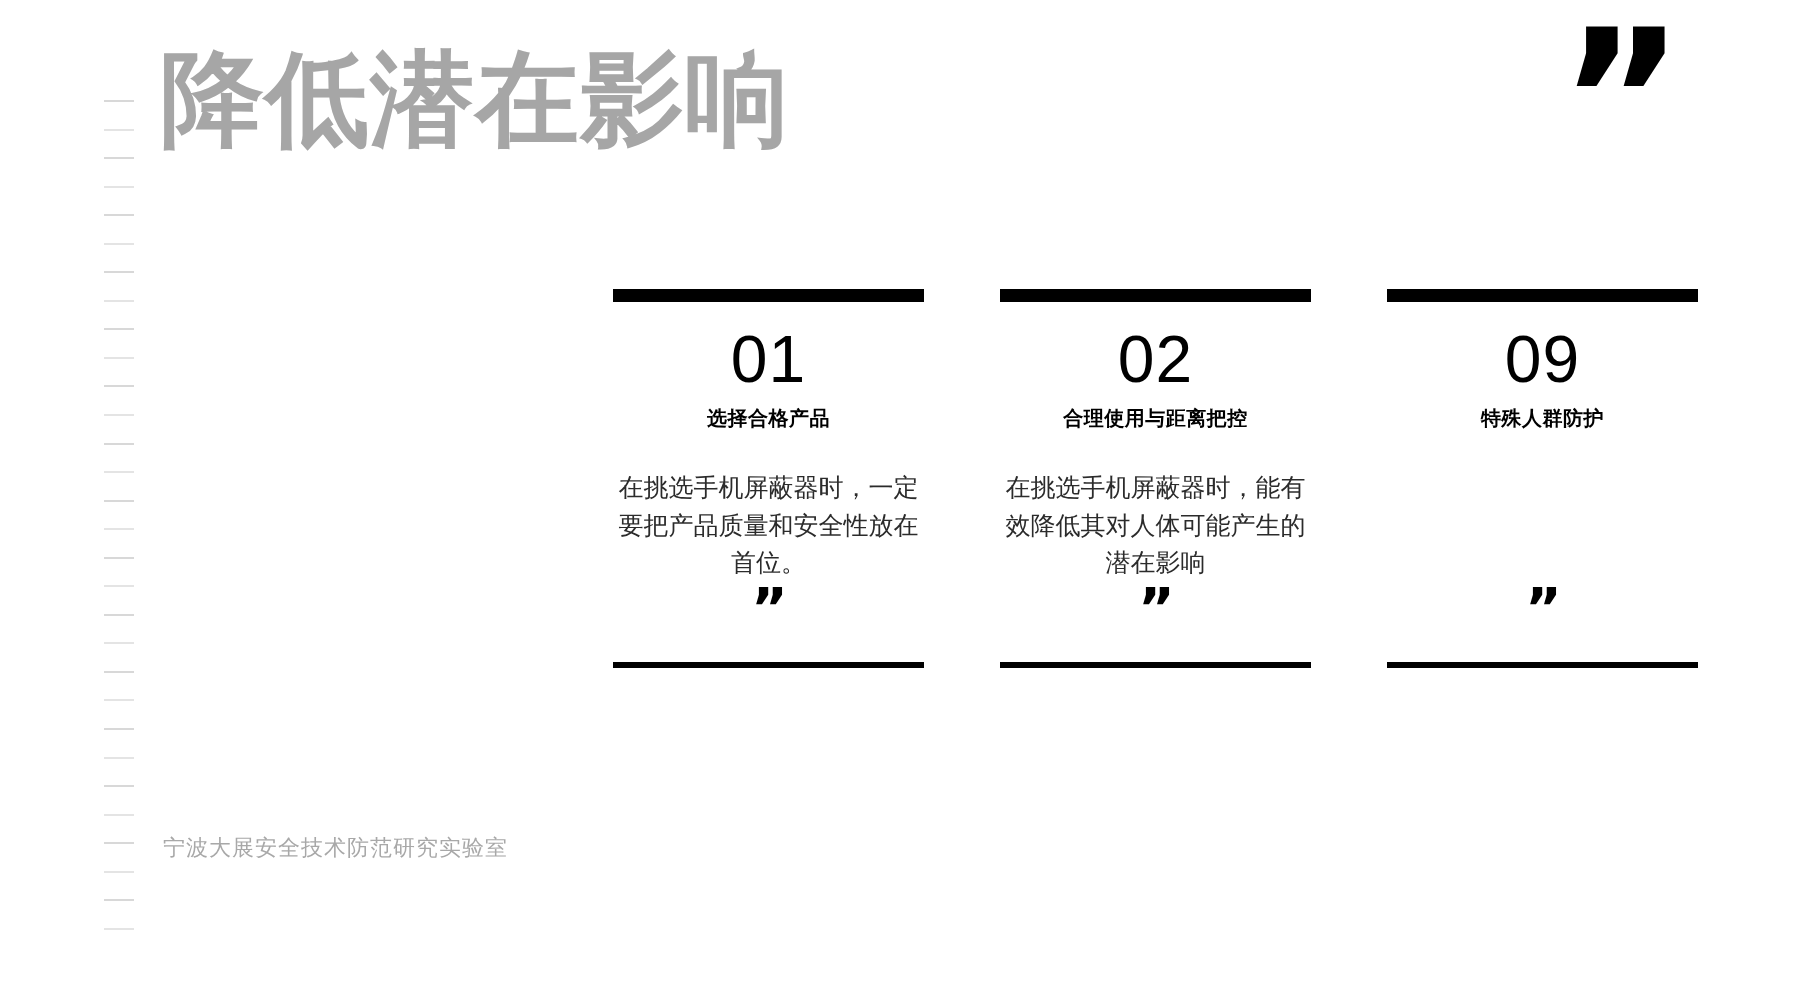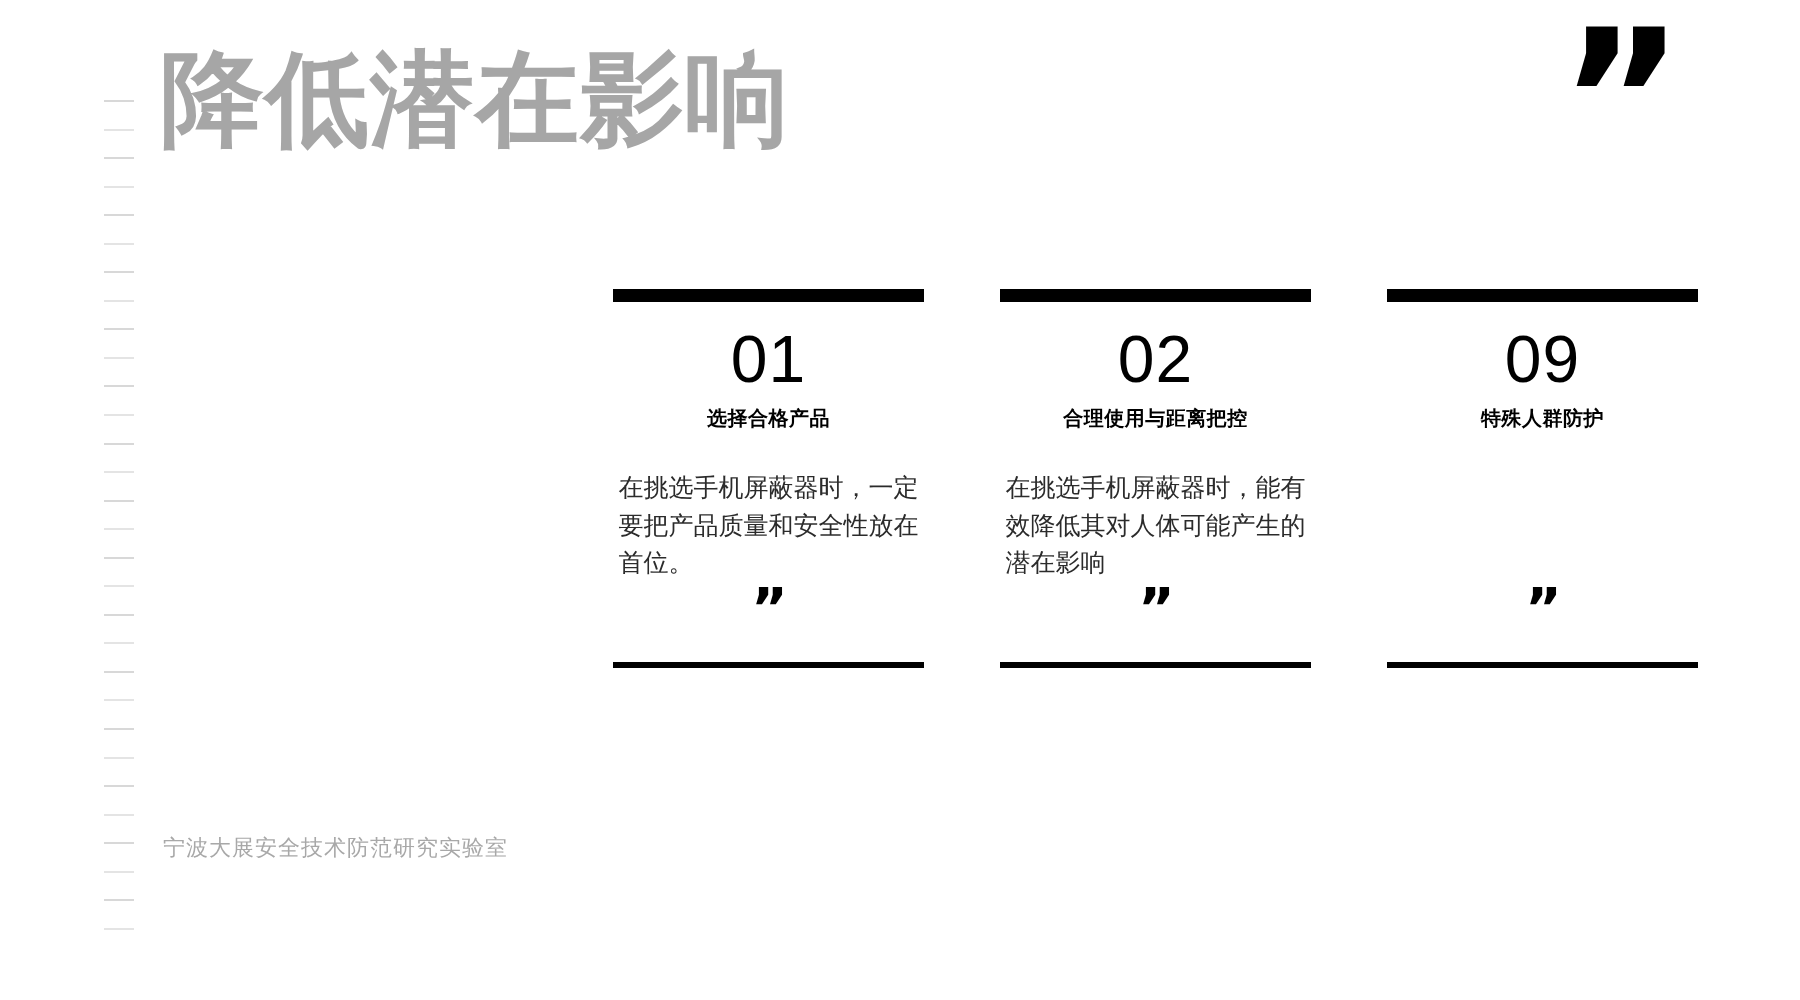--- a/index.html
+++ b/index.html
@@ -115,20 +115,21 @@
     letter-spacing: 0.5px;
     text-align: center;
     white-space: nowrap;
   }
   .col-body {
     margin-top: 38px;
     font-size: 25px;
     line-height: 1.5;
     font-weight: 400;
     color: #2b2b2b;
+    text-align: center;
     width: 300px;
   }
   .col-quote {
     margin-top: auto;
     font-size: 56px;
     line-height: 0.62;
     font-weight: 700;
     color: #000000;
     font-family: "DejaVu Sans", "Liberation Sans", sans-serif;
     letter-spacing: -2px;

